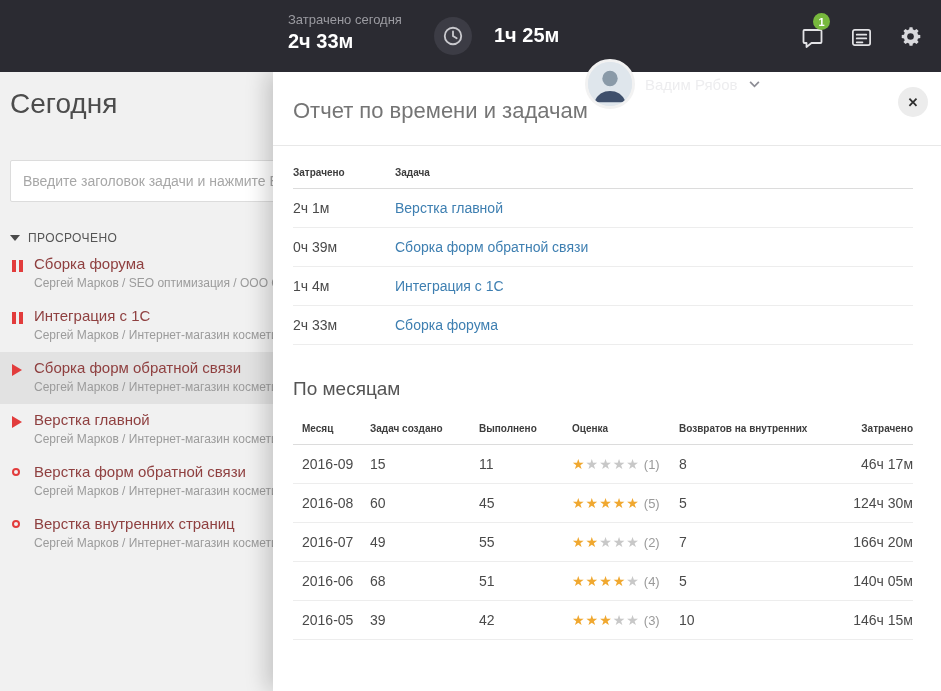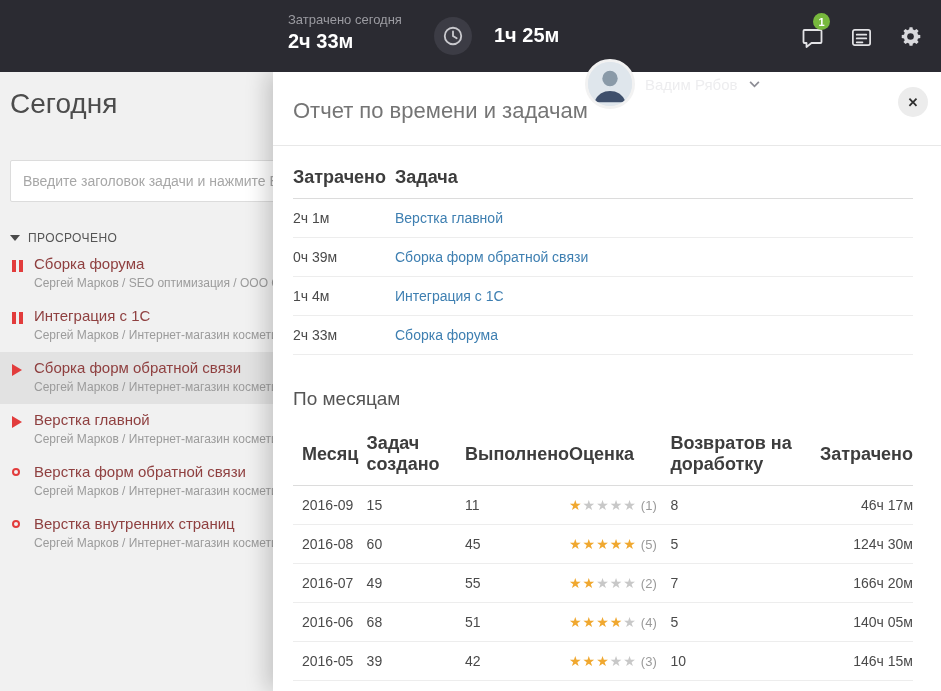--- a/index.html
+++ b/index.html
@@ -72,21 +72,21 @@
   .panel-header h2 { margin:0; font-size:22px; font-weight:400; color:#757575; }
   .close-btn { position:absolute; right:13px; top:15px; width:30px; height:30px;
     border-radius:50%; background:#ececec; border:none; cursor:pointer;
     display:flex; align-items:center; justify-content:center;
     font-size:13px; font-weight:bold; color:#2e2e2e; }
   .panel-body { padding:0 28px 0 20px; }
   .sub-heading { margin:27px 0 0; font-size:19px; font-weight:400; color:#555; }
   .sub-heading b { color:#444; }
   .months-heading { margin-top:33px; }
   .tbl { width:100%; border-collapse:collapse; margin-top:12px; }
-  .tbl th { text-align:left; font-size:18px; font-weight:bold; color:#3d3d3d;
+  .tbl th { text-align:left; font-size:10px; font-weight:bold; color:#3d3d3d;
     padding:9px 0 10px; border-bottom:1px solid #dcdcdc; }
   .tbl td { font-size:14px; color:#4a4a4a; padding:11px 0; border-bottom:1px solid #ededed; }
   .today-tbl .col-time { width:102px; }
   .task-link { color:var(--link-blue,#3e7fb1); cursor:pointer; text-decoration:none; }
   .months-tbl { margin-top:14px; }
   .months-tbl th:first-child, .months-tbl td:first-child { padding-left:9px; }
   .months-tbl th:last-child, .months-tbl td:last-child { text-align:right; }
   .star { font-size:14px; letter-spacing:1px; }
   .star.filled { color:var(--star-filled,#f0a830); }
   .star.empty { color:var(--star-empty,#c8c8c8); }
@@ -243,21 +243,21 @@
         <col style="width:107px">
           <col style="width:172px">
           <col>
       </colgroup>
       <thead>
         <tr>
           <th>Месяц</th>
           <th>Задач создано</th>
           <th>Выполнено</th>
           <th>Оценка</th>
-          <th>Возвратов на доработку</th>
+          <th>Возвратов на внутренних</th>
           <th>Затрачено</th>
         </tr>
       </thead>
       <tbody>
           <tr>
             <td>2016-09</td>
             <td>15</td>
             <td>11</td>
             <td><span class="star filled">★</span><span class="star empty">★</span><span class="star empty">★</span><span class="star empty">★</span><span class="star empty">★</span><span class="rating-count">(1)</span></td>
             <td>8</td>

